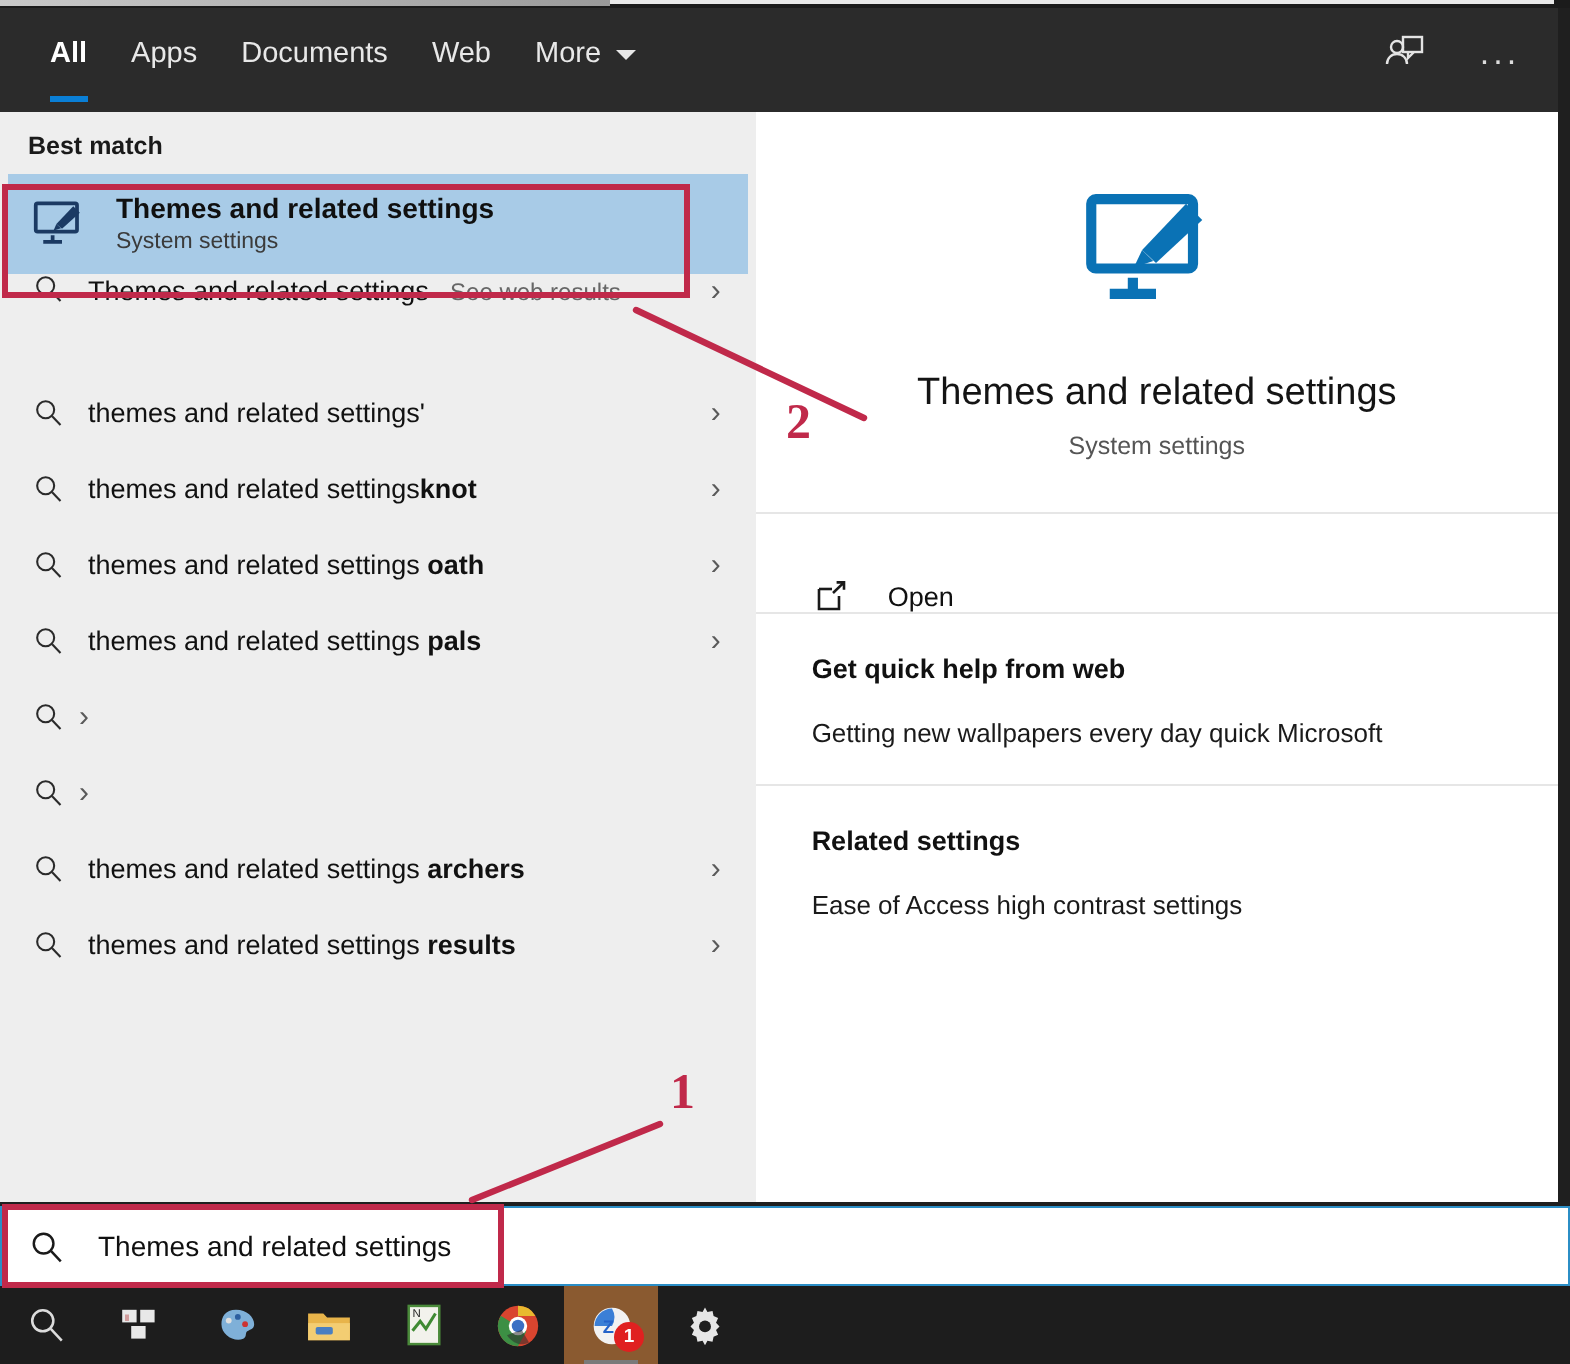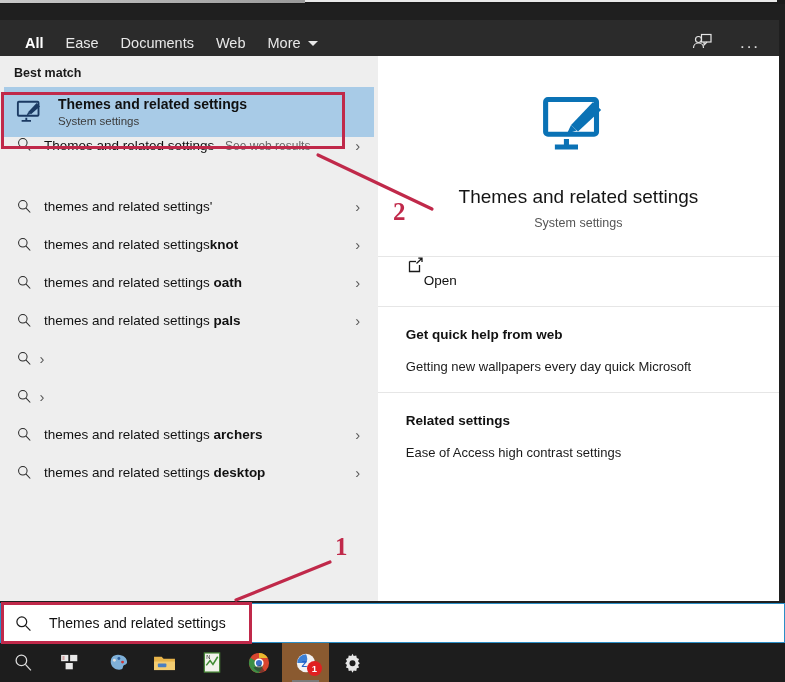--- a/index.html
+++ b/index.html
@@ -26,21 +26,21 @@
     background: linear-gradient(to right, #c9c9c9, #9a9a9a);
   }
   .top-strip .light2 {
     position: absolute; left: 305px; top: 0;
     width: 472px; height: 2px;
     background: #e9e9e9;
   }
 
   
   .header {
-    position: absolute; top: 20px; left: 0;
+    position: absolute; top: 4px; left: 0;
     width: 779px; height: 52px;
     background: #2b2b2b;
     display: flex; align-items: flex-start;
   }
   .tabs {
     display: flex; align-items: flex-start;
     padding-left: 14px; padding-top: 13px;
     height: 100%;
   }
   .tab {
@@ -169,26 +169,25 @@
     padding-top: 32px;
     text-align: center;
     padding-bottom: 26px;
     border-bottom: 1px solid #e6e6e6;
   }
   .hero-icon { display: flex; justify-content: center; margin-bottom: 22px; }
   .hero-title { font-size: 19px; color: #141414; line-height: 26px; }
   .hero-sub { font-size: 12.5px; color: #555555; margin-top: 6px; }
 
   .open-row {
-    display: flex; align-items: flex-start;
+    display: flex; align-items: flex-end;
     height: 50px;
     padding-left: 28px;
     border-bottom: 1px solid #e6e6e6;
     cursor: default;
-    flex-direction: column;
   }
   .open-row .oi { width: 20px; display: flex; align-items: center; justify-content: center; }
   .open-row .olbl { margin-left: 18px; font-size: 13.5px; color: #101010; }
 
   .pv-block {
     padding: 20px 28px 18px 28px;
     border-bottom: 1px solid #e6e6e6;
   }
   .pv-block:last-of-type { border-bottom: none; }
   .pv-head { font-size: 13.5px; font-weight: 700; color: #111111; }
@@ -270,21 +269,21 @@
     <div class="light"></div>
     <div class="light2"></div>
   </div>
 
   <div class="header">
     <div class="tabs">
       <div class="tab active">
         <span>All</span>
       </div>
       <div class="tab">
-        <span>Ease</span>
+        <span>Apps</span>
       </div>
       <div class="tab">
         <span>Documents</span>
       </div>
       <div class="tab">
         <span>Web</span>
       </div>
       <div class="tab">
         <span>More</span>
         <span class="caret"></span>
@@ -406,21 +405,21 @@
             <div class="label"><span>themes and related settings </span><b>archers</b></div>
             <div class="chev">›</div>
           </div>
           <div class="row">
             <div class="mag">
               <svg width="15" height="15" viewBox="0 0 18 18">
                 <circle cx="7" cy="7" r="5.1" fill="none" stroke="#2a2a2a" stroke-width="1.25"></circle>
                 <path d="M10.9 10.9 L15.9 16.2" stroke="#2a2a2a" stroke-width="1.25"></path>
               </svg>
             </div>
-            <div class="label"><span>themes and related settings </span><b>desktop</b></div>
+            <div class="label"><span>themes and related settings </span><b>results</b></div>
             <div class="chev">›</div>
           </div>
         </div>
     </div>
 
     <div class="right-pane">
 
       <div class="preview-hero">
         <div class="hero-icon">
           <svg width="74" height="74" viewBox="0 0 32 32">

